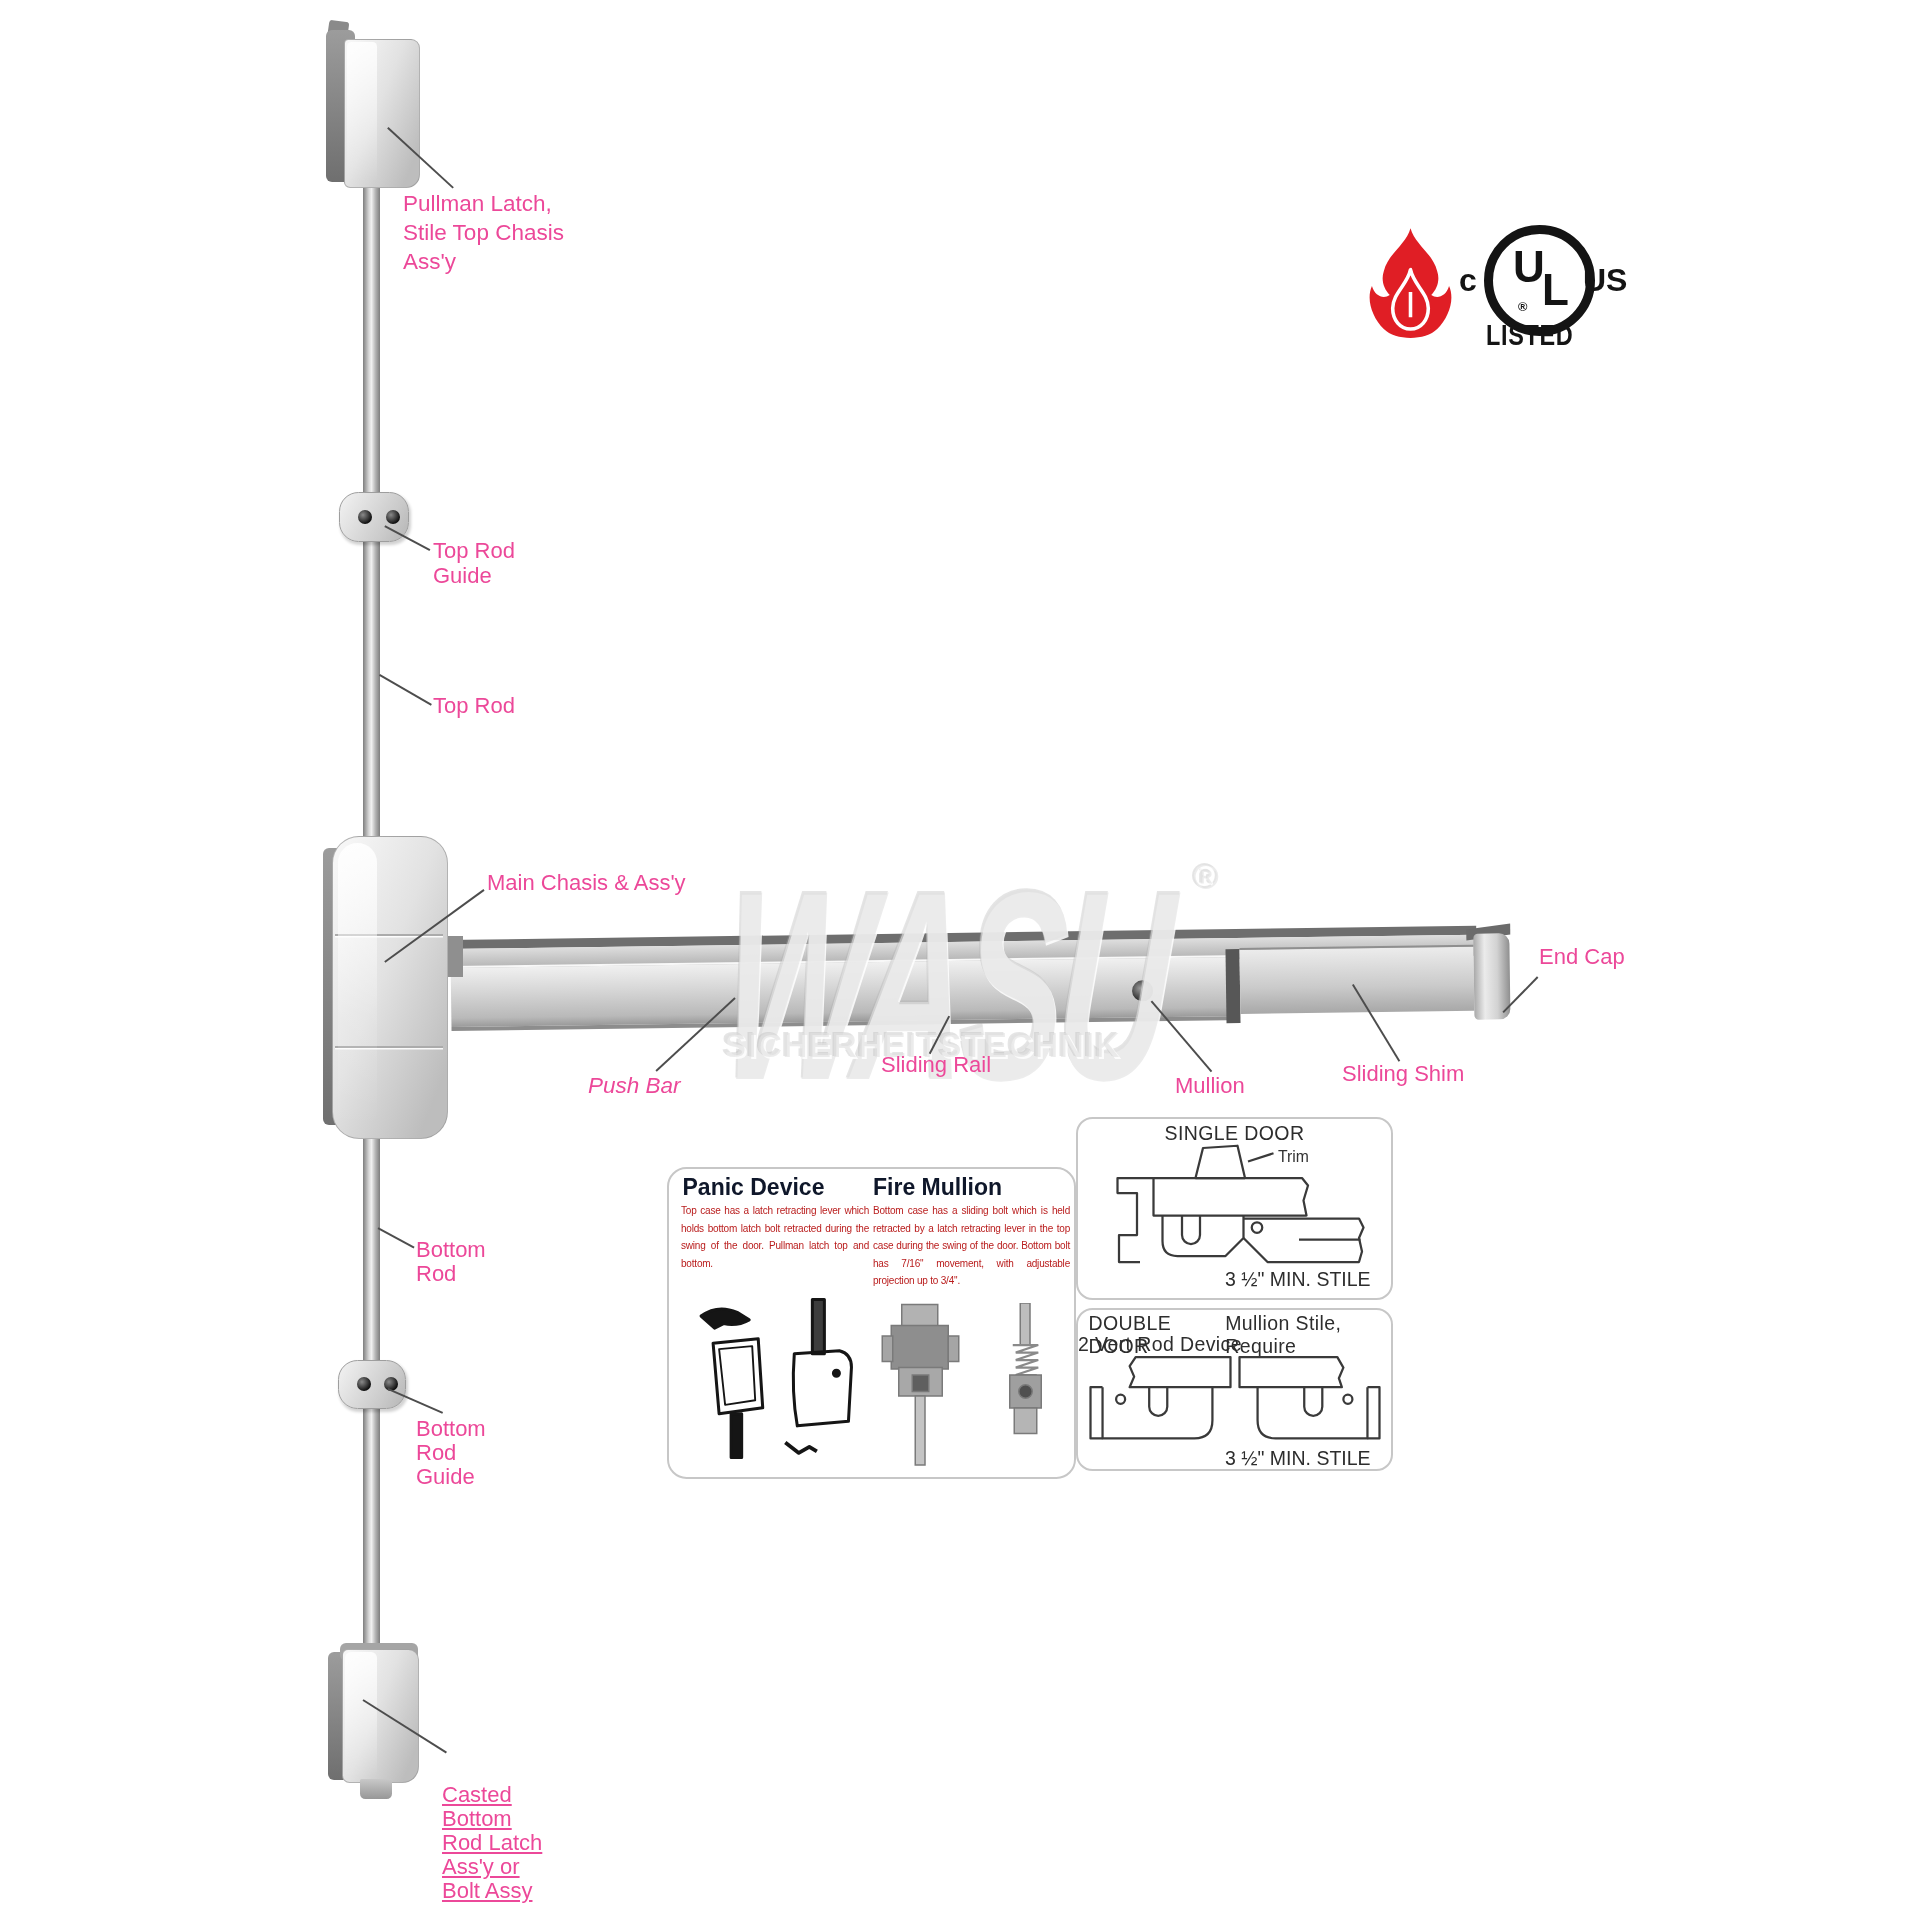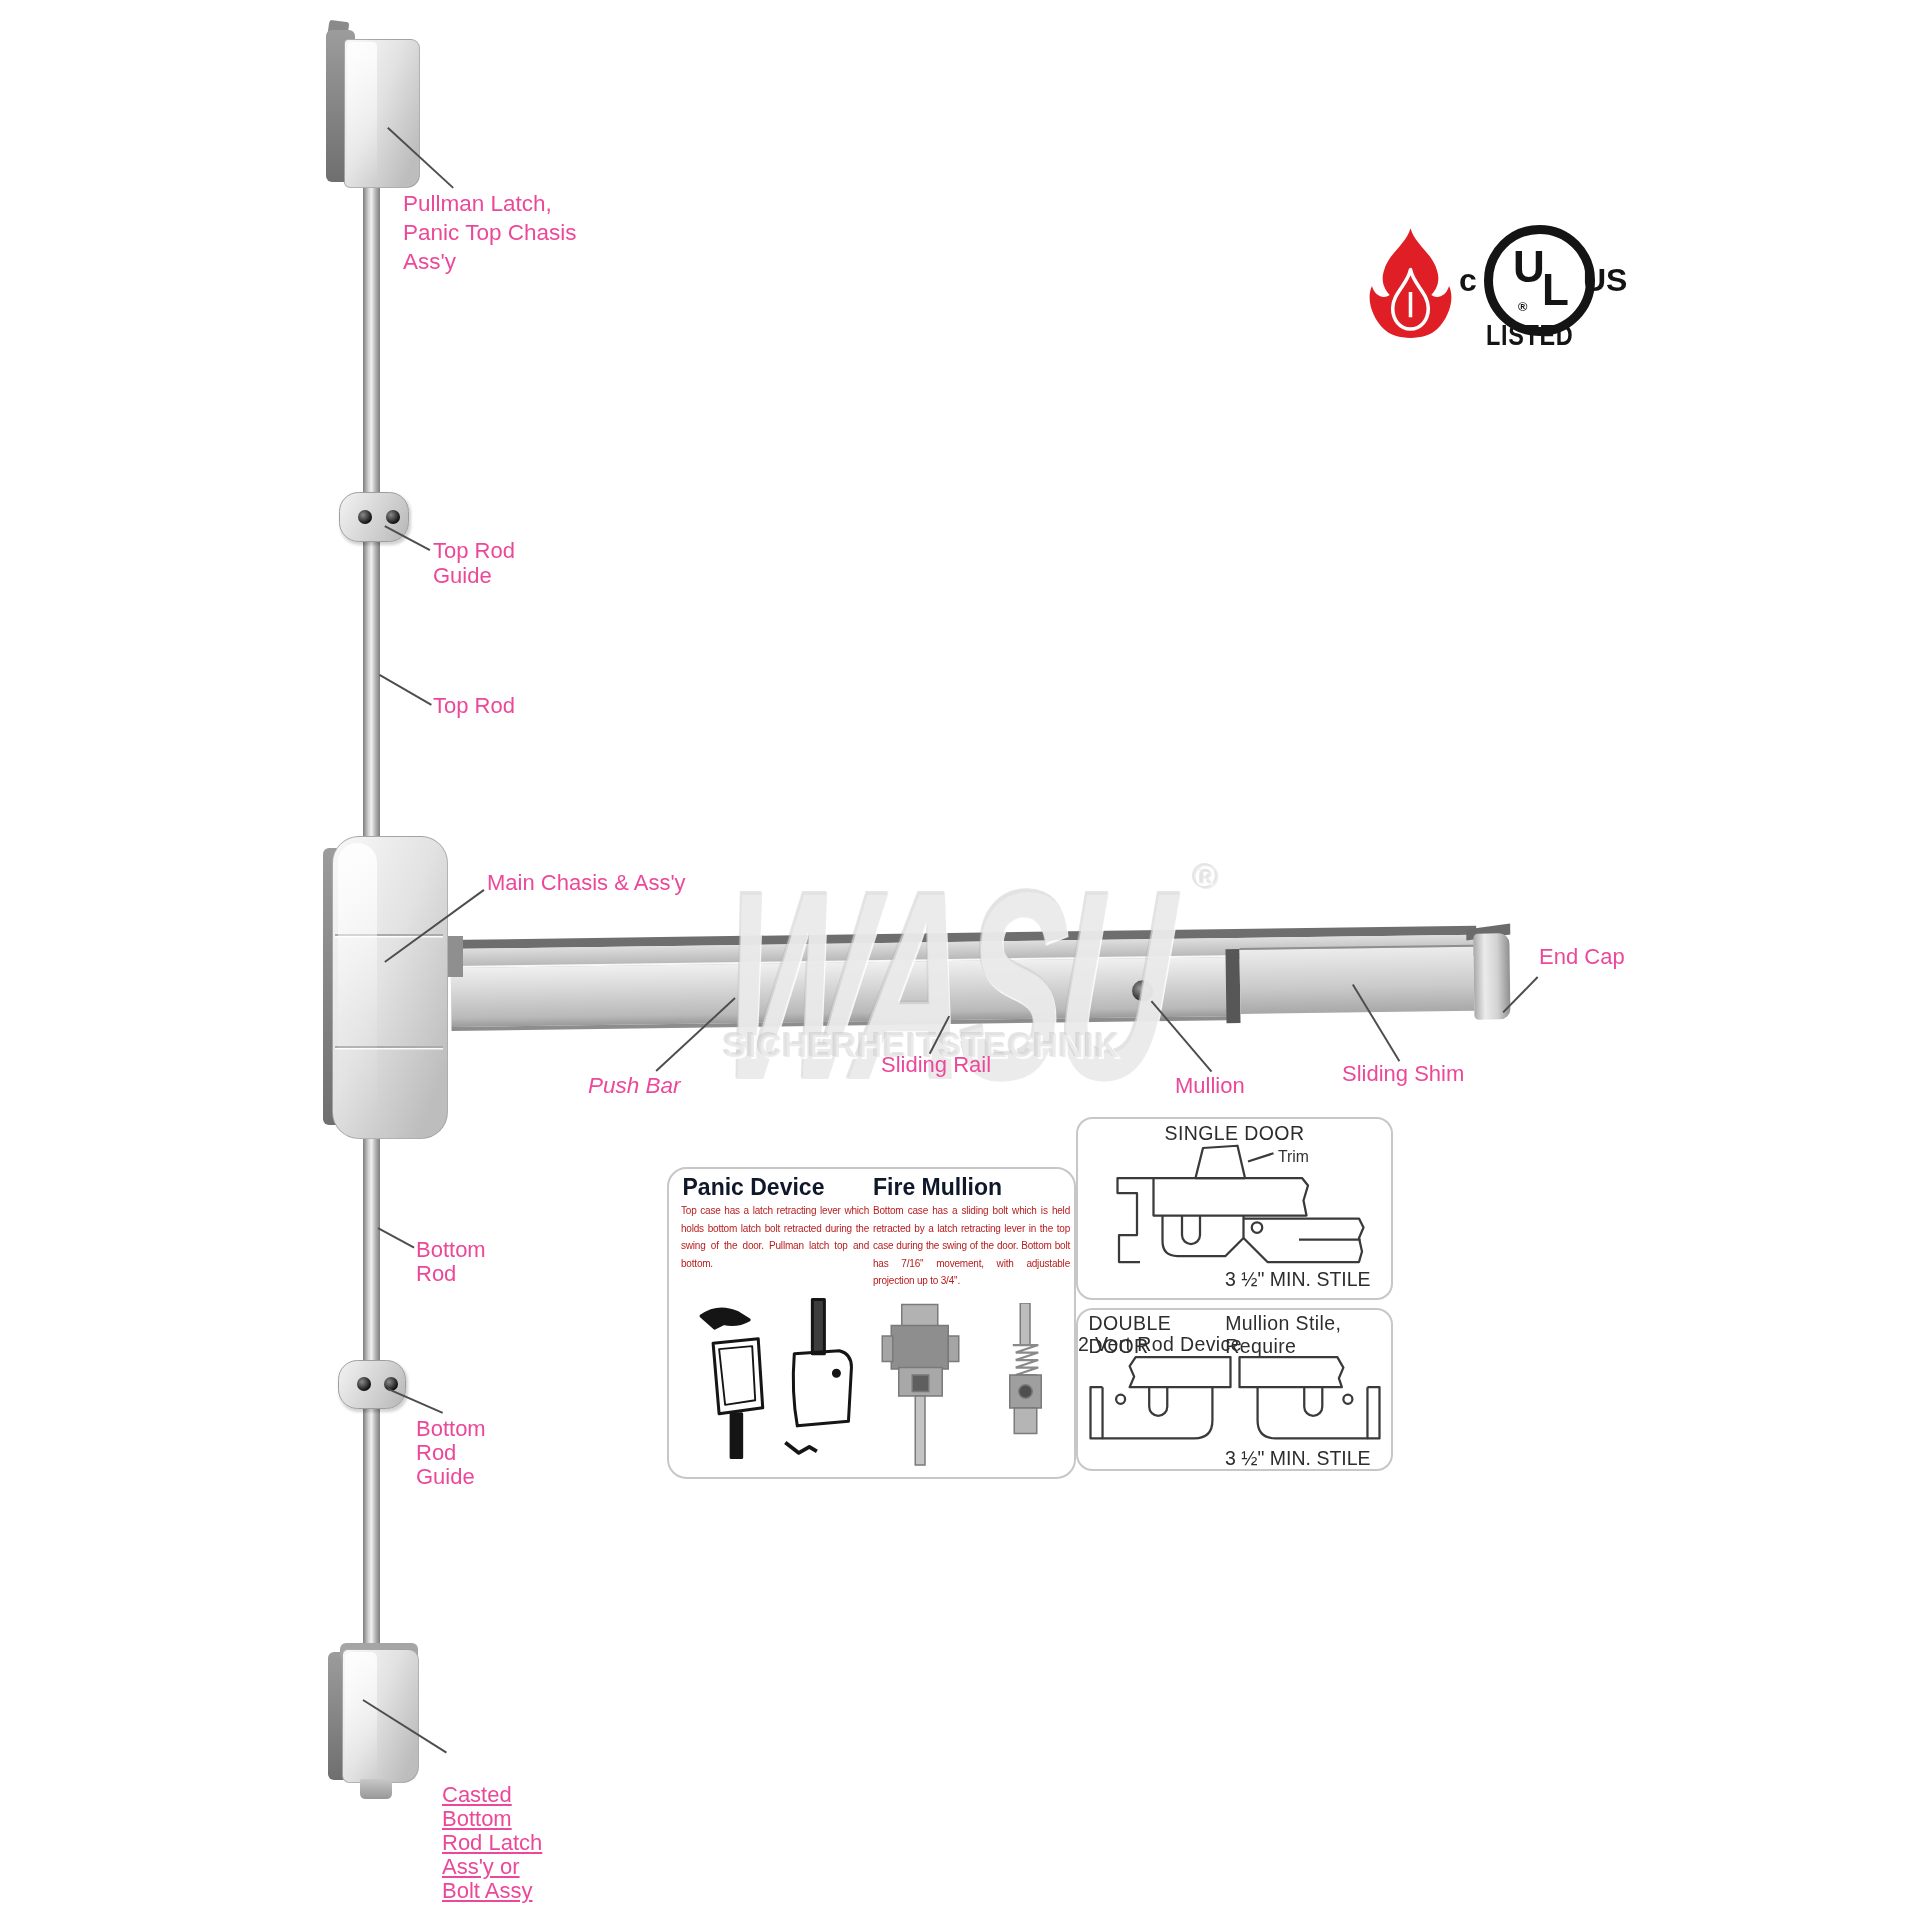--- a/index.html
+++ b/index.html
@@ -106,21 +106,21 @@
       <line x1="1532" y1="1332" x2="1612" y2="1426"></line>
       <line x1="1800" y1="1310" x2="1862" y2="1412"></line>
       <line x1="503" y1="1634" x2="551" y2="1660"></line>
       <line x1="516" y1="1848" x2="589" y2="1880"></line>
       <line x1="483" y1="2262" x2="594" y2="2332"></line>
     </g>
   </svg>
 
   <div class="label" style="left:403px;top:189px;line-height:29px;">
     <span>Pullman Latch,</span>
-      <span>Panic Top Chasis</span>
+      <span>Stile Top Chasis</span>
       <span>Ass'y</span>
   </div>
   <div class="label mid" style="left:433px;top:538px;">
     <span>Top Rod</span>
       <span>Guide</span>
   </div>
   <div class="label mid" style="left:433px;top:693px;">
     <span>Top Rod</span>
   </div>
   <div class="label mid" style="left:487px;top:870px;">

